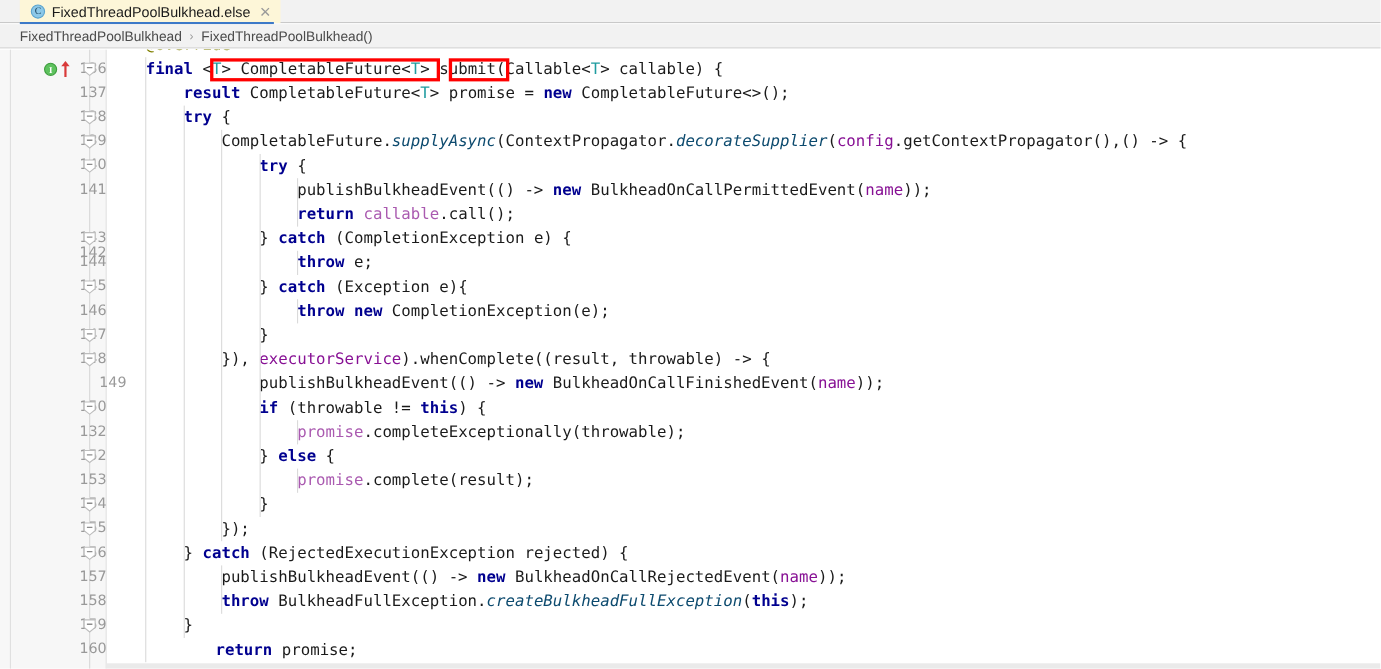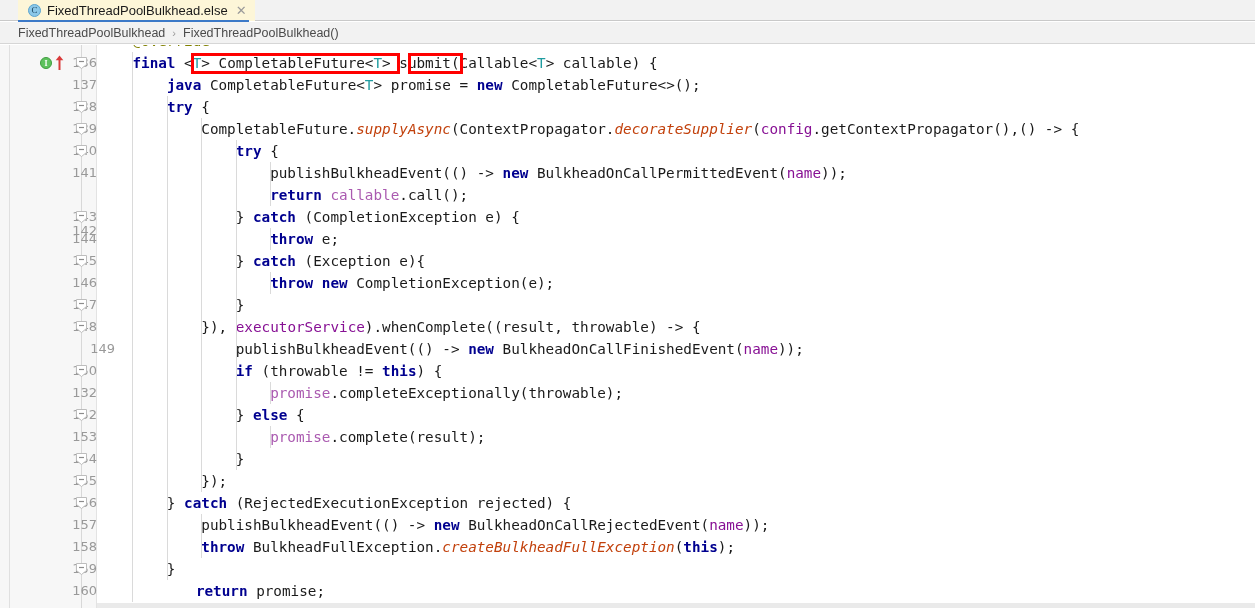--- a/index.html
+++ b/index.html
@@ -132,21 +132,21 @@
   .iguide {
     position: absolute; width: 1px; background: #dadada;
   }
 
   
   .kw      { color: #00008f; font-weight: bold; }  
   .anno    { color: #808000; }                      
   .gen     { color: #1f9ca0; }                      
   .fld     { color: #871094; font-weight: normal; }   
   .par     { color: #aa5ab0; }                      
-  .stat    { color: #c2410c; font-style: italic; }  
+  .stat    { color: #0c4a6e; font-style: italic; }  
   .plain   { color: #1a1a1a; }
 
   
   .hlbox {
     position: absolute;
     border: 3px solid #ff0000;
     pointer-events: none;
   }
 
   #bottombar {
@@ -318,21 +318,21 @@
       </div>
     </div>
   <div id="rows">
       <div class="row" style="top: -15px;">
         <div class="code"><span class="plain">    </span><span class="anno">@Override</span></div>
       </div>
       <div class="row" style="top: 7px;">
         <div class="code"><span class="plain">    </span><span class="kw">final</span><span class="plain"> &lt;</span><span class="gen">T</span><span class="plain">&gt; CompletableFuture&lt;</span><span class="gen">T</span><span class="plain">&gt; submit(Callable&lt;</span><span class="gen">T</span><span class="plain">&gt; callable) {</span></div>
       </div>
       <div class="row" style="top: 29px;">
-        <div class="code"><span class="plain">        </span><span class="kw">java</span><span class="plain"> CompletableFuture&lt;</span><span class="gen">T</span><span class="plain">&gt; promise = </span><span class="kw">new</span><span class="plain"> CompletableFuture&lt;&gt;();</span></div>
+        <div class="code"><span class="plain">        </span><span class="kw">result</span><span class="plain"> CompletableFuture&lt;</span><span class="gen">T</span><span class="plain">&gt; promise = </span><span class="kw">new</span><span class="plain"> CompletableFuture&lt;&gt;();</span></div>
       </div>
       <div class="row" style="top: 51px;">
         <div class="code"><span class="plain">        </span><span class="kw">try</span><span class="plain"> {</span></div>
       </div>
       <div class="row" style="top: 73px;">
         <div class="code"><span class="plain">            CompletableFuture.</span><span class="stat">supplyAsync</span><span class="plain">(ContextPropagator.</span><span class="stat">decorateSupplier</span><span class="plain">(</span><span class="fld">config</span><span class="plain">.getContextPropagator(),() -&gt; {</span></div>
       </div>
       <div class="row" style="top: 95px;">
         <div class="code"><span class="plain">                </span><span class="kw">try</span><span class="plain"> {</span></div>
       </div>

